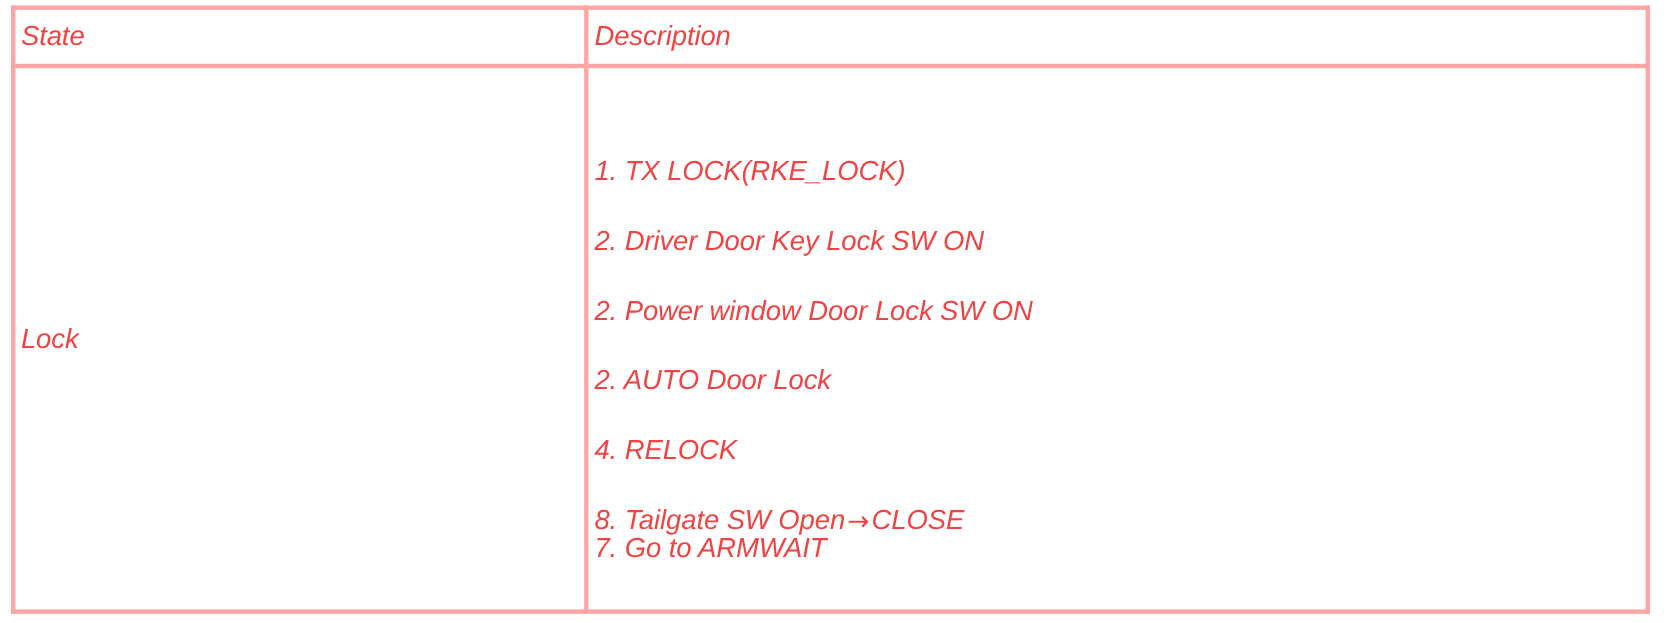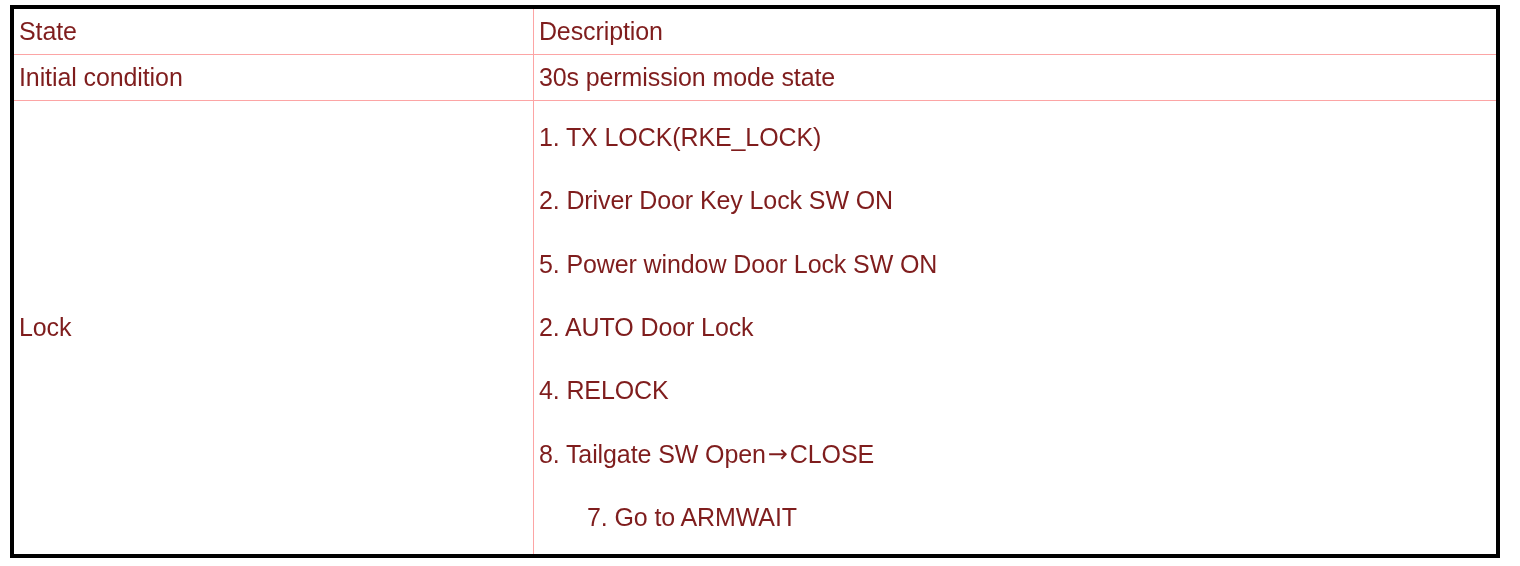--- a/index.html
+++ b/index.html
@@ -33,28 +33,29 @@
     border-collapse: collapse;
     border: 4px solid #000000;
     table-layout: fixed;
     background: #ffffff;
   }
 
   .state-table col.col-state  { width: 520px; }
   .state-table col.col-desc   { width: 962px; }
 
   .state-table td {
-    border: 1px solid #fca5a5;
+    border: 4px solid #fca5a5;
     padding: 0 0 0 5px;
     vertical-align: middle;
     font-size: 25px;
     line-height: 1.0;
     letter-spacing: -0.1px;
-    color: #7f1d1d;
+    color: #ef4444;
     background: #ffffff;
+    font-style: italic;
   }
 
   
   .row-header td      { height: 42px; }
   .row-initial td     { height: 42px; }
   .row-event td       { height: 424px; vertical-align: middle; }
   .row-action td      { height: 41px; }
 
   
   .event-desc {
@@ -66,24 +67,24 @@
   .event-list {
     list-style: none;
     margin: 0;
     padding: 0;
   }
   .event-list li {
     font-size: 25px;
     line-height: 1.0;
     height: 63.4px;
     display: flex;
-    align-items: flex-start;
+    align-items: flex-end;
     white-space: nowrap;
   }
-  .event-list li:last-child { height: auto; margin-left: 48px; }
+  .event-list li:last-child { height: auto; }
 
   .cell-text {
     display: block;
     white-space: nowrap;
   }
 
   .arrow-glyph {
     font-family: "DejaVu Sans", sans-serif;
     font-size: 24px;
     padding: 0 2px;
@@ -103,43 +104,35 @@
 
       <tr class="row-header">
         <td>
           <span class="cell-text">State</span>
         </td>
         <td>
           <span class="cell-text">Description</span>
         </td>
       </tr>
 
-      <tr class="row-initial">
-        <td>
-          <span class="cell-text">Initial condition</span>
-        </td>
-        <td>
-          <span class="cell-text">30s permission mode state</span>
-        </td>
-      </tr>
 
       <tr class="row-event">
         <td>
           <span class="cell-text">Lock</span>
         </td>
         <td class="event-desc">
           <ul class="event-list">
             <li>
               <span>1. TX LOCK(RKE_LOCK)</span>
             </li>
             <li>
               <span>2. Driver Door Key Lock SW ON</span>
             </li>
             <li>
-              <span>5. Power window Door Lock SW ON</span>
+              <span>2. Power window Door Lock SW ON</span>
             </li>
             <li>
               <span>2. AUTO Door Lock</span>
             </li>
             <li>
               <span>4. RELOCK</span>
             </li>
             <li>
               <span>8. Tailgate SW Open</span>
               <span class="arrow-glyph">→</span>

